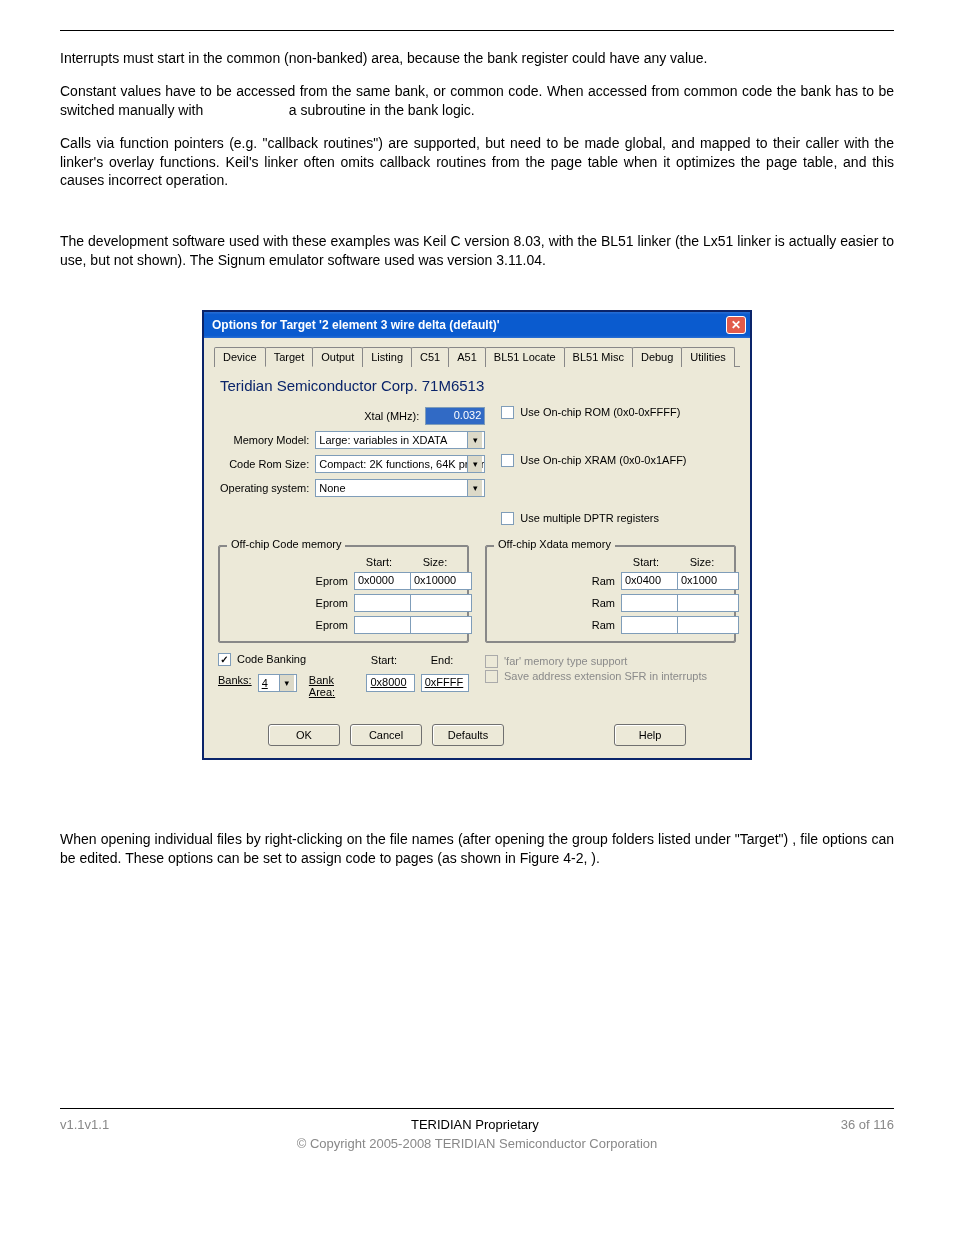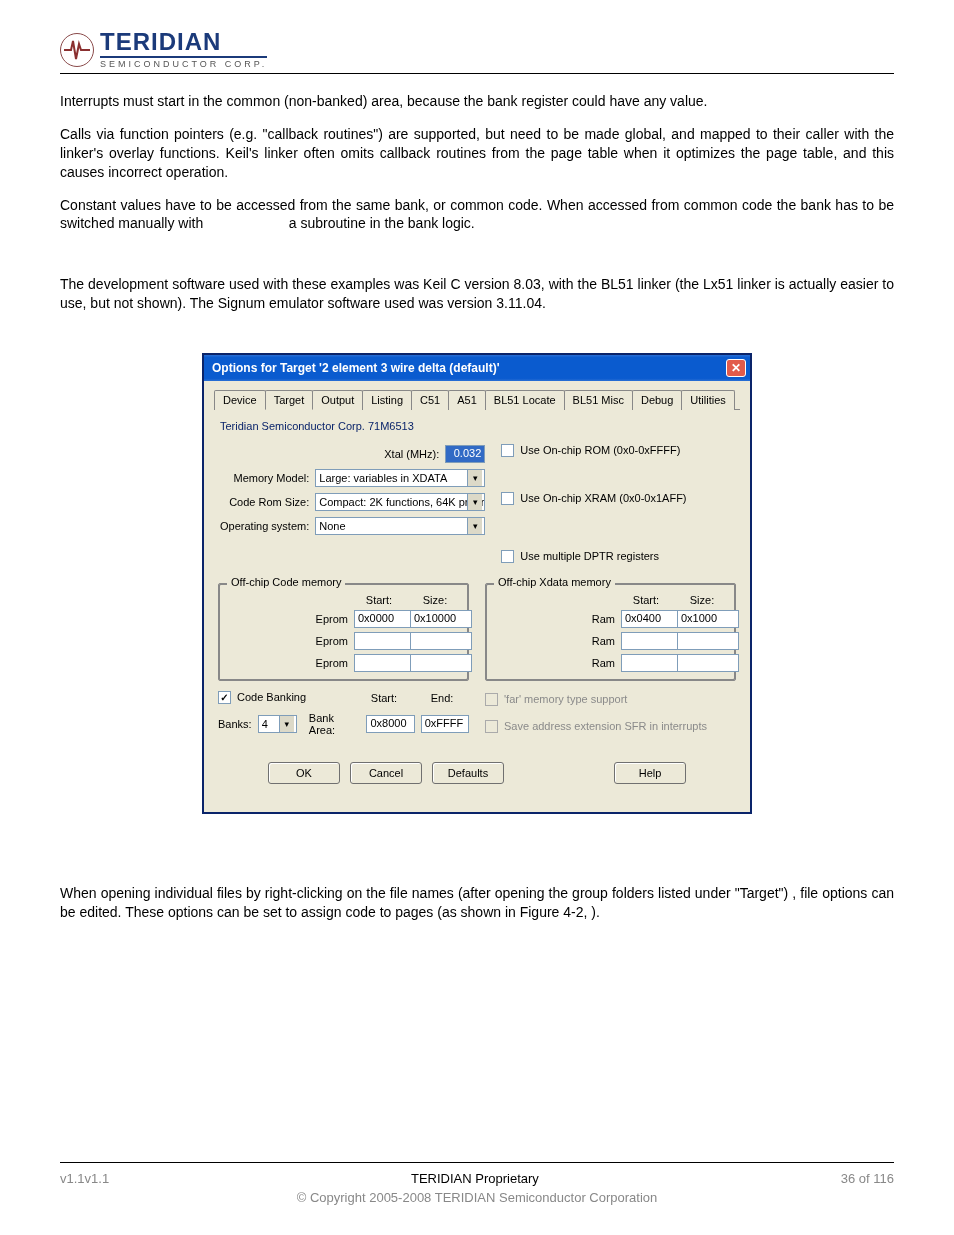--- a/index.html
+++ b/index.html
@@ -122,21 +122,21 @@
   }
   .tab.active {
     background: #ece9d8;
     border-bottom: 1px solid #ece9d8;
     color: #000;
     z-index:2;
   }
   .device-line {
     color: #0a246a;
     margin: 10px 0 12px 6px;
-    font-size:11px;
+    font-size:15px;
   }
   .form-grid {
     display:grid;
     grid-template-columns: 1fr 1fr;
     gap: 4px 16px;
     margin-bottom: 12px;
     padding: 0 6px;
   }
   .form-row {
     display:flex;
@@ -246,43 +246,44 @@
     gap: 0 16px;
     padding: 0 4px 4px 4px;
   }
   .bank-left {
     display:flex;
     flex-direction:column;
     gap:8px;
   }
   .bank-controls {
     display:flex;
-    align-items:center;
+    align-items:flex-start;
     gap:6px;
     flex-wrap:nowrap;
+    text-decoration:underline;
   }
   .bank-headers {
     display:flex;
     gap:8px;
     justify-content:flex-end;
     padding-right:2px;
   }
   .bank-headers span { width:50px; text-align:center; }
   .bank-right {
     display:flex;
     flex-direction:column;
-    gap:14px;
+    gap:2px;
     padding-top:2px;
   }
   .disabled-text { color:#8a8a8a; }
   .dialog-buttons {
     display:flex;
     gap:10px;
     justify-content:center;
-    padding: 12px 10px 28px 10px;
+    padding: 12px 10px 12px 10px;
   }
   .dbtn {
     min-width:72px;
     height:22px;
     border:1px solid #707070;
     background:#ece9d8;
     font-family: Tahoma, Arial, sans-serif;
     font-size:11px;
     border-radius:3px;
     box-shadow: inset 1px 1px 0 #fff;
@@ -309,41 +310,30 @@
     color:#888;
     margin-top:4px;
   }
 </style>
 </head>
 <body>
 
 <div class="page">
 
   <div class="header-area">
-    <div class="logo">
-      <span class="logo-icon">
-        <svg viewBox="0 0 30 30">
-            <path d="M2 15 L9 15 L11 6 L14 24 L17 9 L19 15 L28 15" stroke="#8a3030" stroke-width="2" fill="none"></path>
-          </svg>
-      </span>
-      <span class="logo-text">
-        <span class="logo-main">TERIDIAN</span>
-        <span class="logo-sub">SEMICONDUCTOR CORP.</span>
-      </span>
-    </div>
     <hr class="sep">
   </div>
 
   <p class="para">Interrupts must start in the common (non-banked) area, because the bank register could have any value.</p>
-  <p class="para">Calls via function pointers (e.g. "callback routines") are supported, but need to be made global, and mapped to their caller with the linker's overlay functions.  Keil's linker often omits callback routines from the page table when it optimizes the page table, and this causes incorrect operation.</p>
   <p class="para">
     <span>Constant values have to be accessed from the same bank, or common code.  When accessed from common code the bank has to be switched manually with</span>
     &nbsp;&nbsp;&nbsp;&nbsp;&nbsp;&nbsp;&nbsp;&nbsp;&nbsp;&nbsp;&nbsp;&nbsp;&nbsp;&nbsp;&nbsp;&nbsp;&nbsp;&nbsp;&nbsp;&nbsp;
     <span>a subroutine in the bank logic.</span>
   </p>
+  <p class="para">Calls via function pointers (e.g. "callback routines") are supported, but need to be made global, and mapped to their caller with the linker's overlay functions.  Keil's linker often omits callback routines from the page table when it optimizes the page table, and this causes incorrect operation.</p>
   <div style="height:28px"></div>
   <p class="para">The development software used with these examples was Keil C version 8.03, with the BL51 linker (the Lx51 linker is actually easier to use, but not shown).  The Signum emulator software used was version 3.11.04.</p>
 
   <div class="dialog">
     <div class="titlebar">
       <span>Options for Target '2 element 3 wire delta (default)'</span>
       <span class="close-btn">✕</span>
     </div>
     <div class="dialog-body">
       <div class="tabs">
@@ -357,21 +347,21 @@
         <div class="tab">BL51 Misc</div>
         <div class="tab">Debug</div>
         <div class="tab">Utilities</div>
       </div>
 
       <div class="device-line">Teridian Semiconductor Corp. 71M6513</div>
 
       <div class="form-grid">
         <div class="form-row">
           <span class="label">Xtal (MHz):</span>
-          <span class="input-text sel" style="width:40px">0.032</span>
+          <span class="input-text sel" style="width:60px">0.032</span>
         </div>
         <div class="checkbox-row">
           <span class="chk"></span>
           <span>Use On-chip ROM (0x0-0xFFFF)</span>
         </div>
 
         <div class="form-row">
           <span class="label">Memory Model:</span>
           <span class="select">
               <span>Large: variables in XDATA</span>

